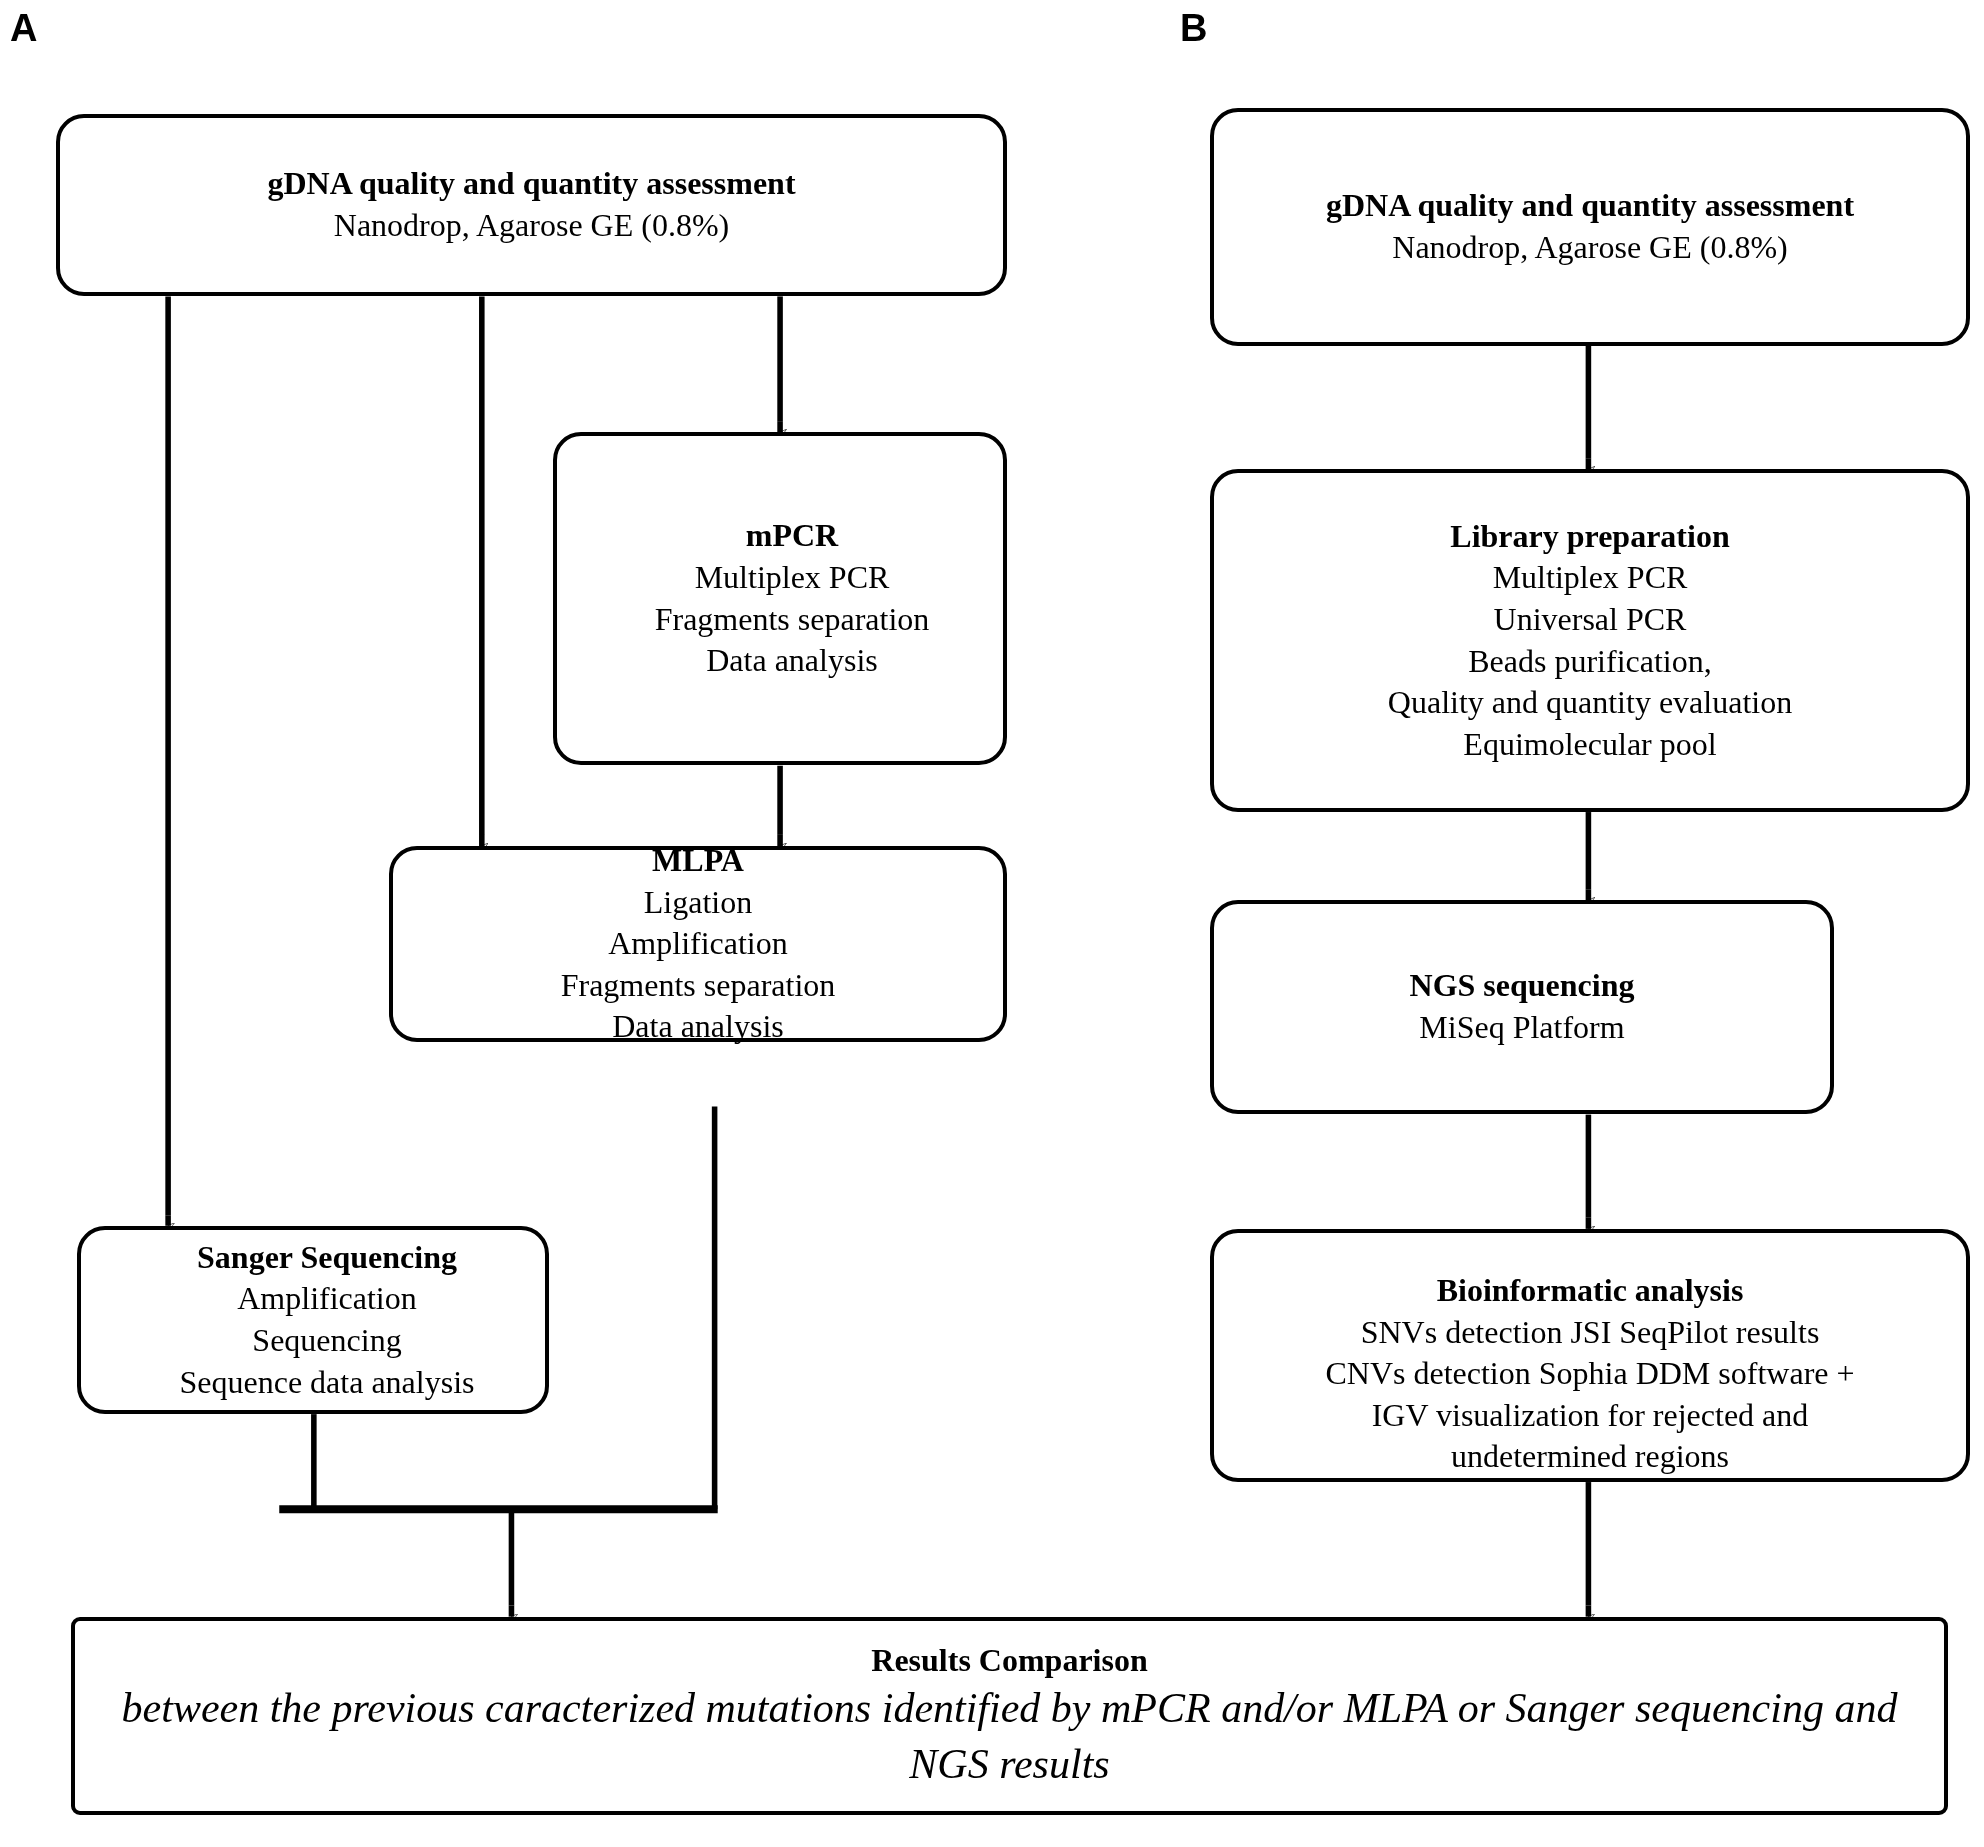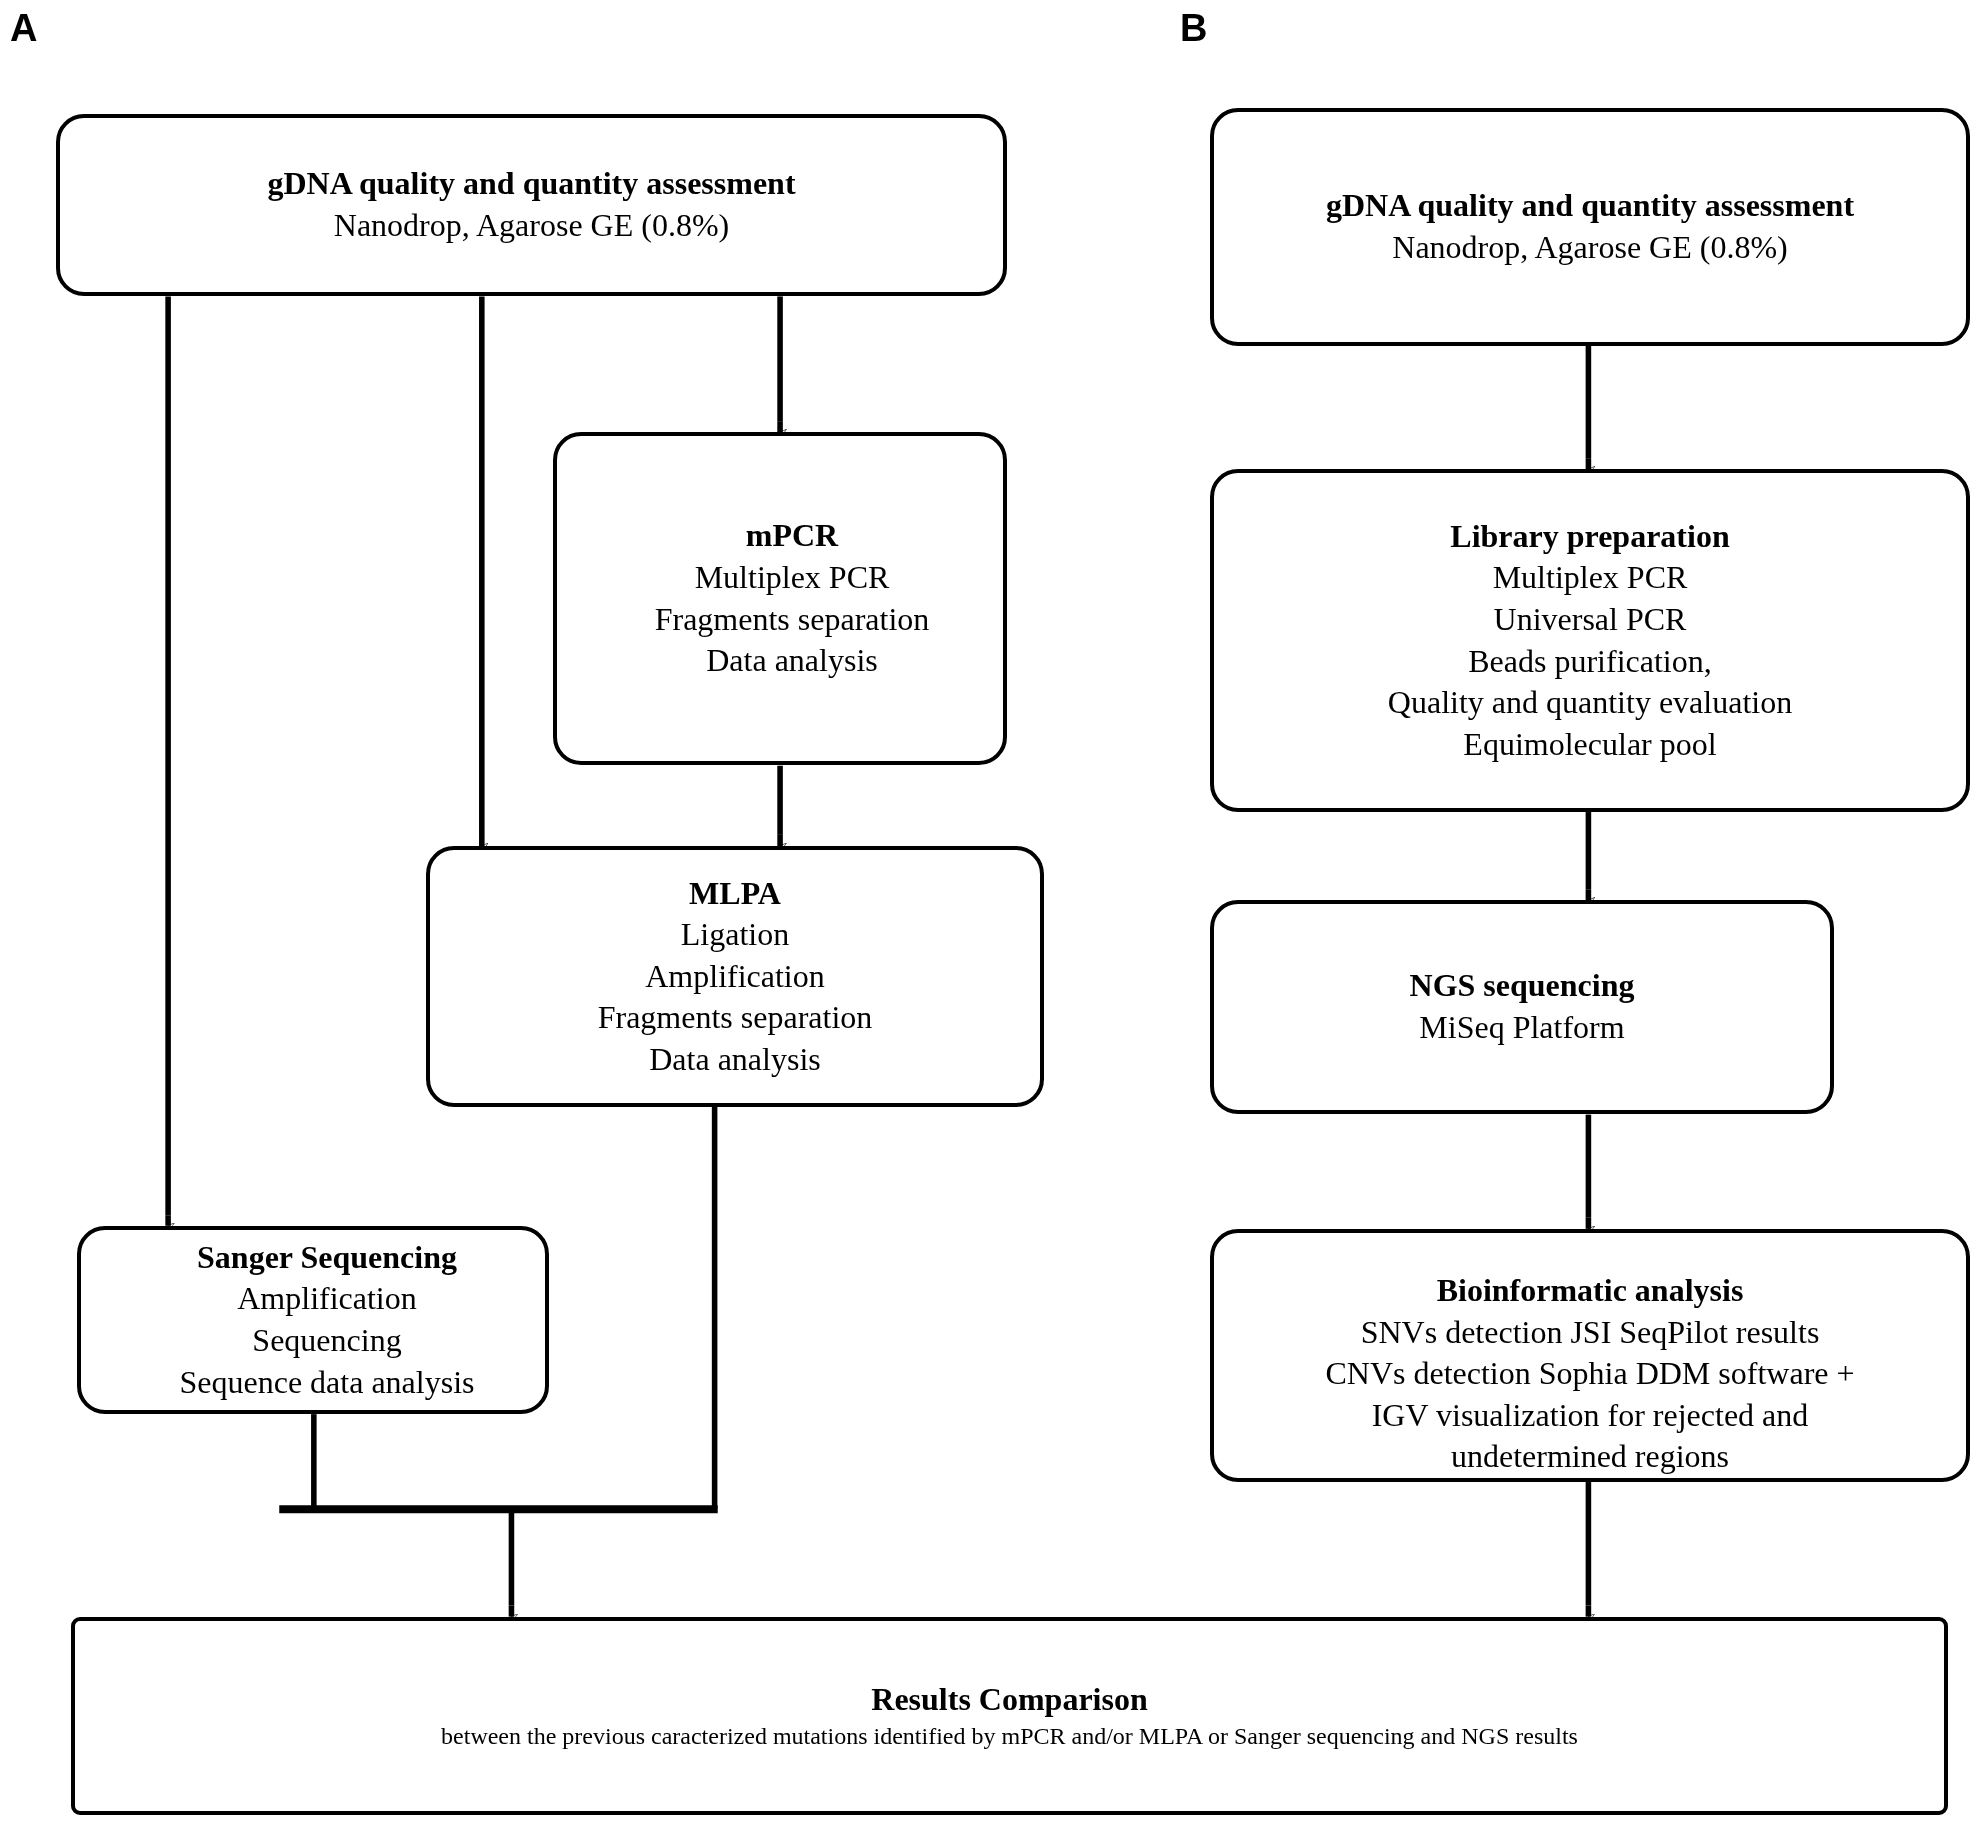--- a/index.html
+++ b/index.html
@@ -46,24 +46,25 @@
     font-weight: normal;
     font-size: 32px;
     line-height: 1.30;
     white-space: nowrap;
   }
   .node .line b {
     font-weight: normal;
   }
   .node .wrapline {
     font-weight: normal;
-    font-size: 24px;
+    font-size: 42px;
     line-height: 1.32;
     white-space: normal;
     padding: 0 25px;
+    font-style: italic;
   }
   svg.connectors {
     position: absolute;
     left: 0;
     top: 0;
     width: 1985px;
     height: 1847px;
     pointer-events: none;
   }
   svg.connectors line,
@@ -147,21 +148,21 @@
     <div class="line">Nanodrop, Agarose  GE (0.8%)</div>
   </div>
 
   <div class="node" style="left:553px; top:432px; width:454px; height:333px;padding-left:24px;">
     <div class="title">mPCR</div>
     <div class="line">Multiplex PCR</div>
     <div class="line">Fragments  separation</div>
     <div class="line">Data analysis</div>
   </div>
 
-  <div class="node" style="left:389px; top:846px; width:618px; height:261px;margin-left:37px;">
+  <div class="node" style="left:389px; top:846px; width:618px; height:196px;">
     <div class="title">MLPA</div>
     <div class="line">Ligation</div>
     <div class="line">Amplification</div>
     <div class="line">Fragments  separation</div>
     <div class="line">Data analysis</div>
   </div>
 
   <div class="node" style="left:77px; top:1226px; width:472px; height:188px;padding-left:28px;">
     <div class="title">Sanger Sequencing</div>
     <div class="line">Amplification</div>

